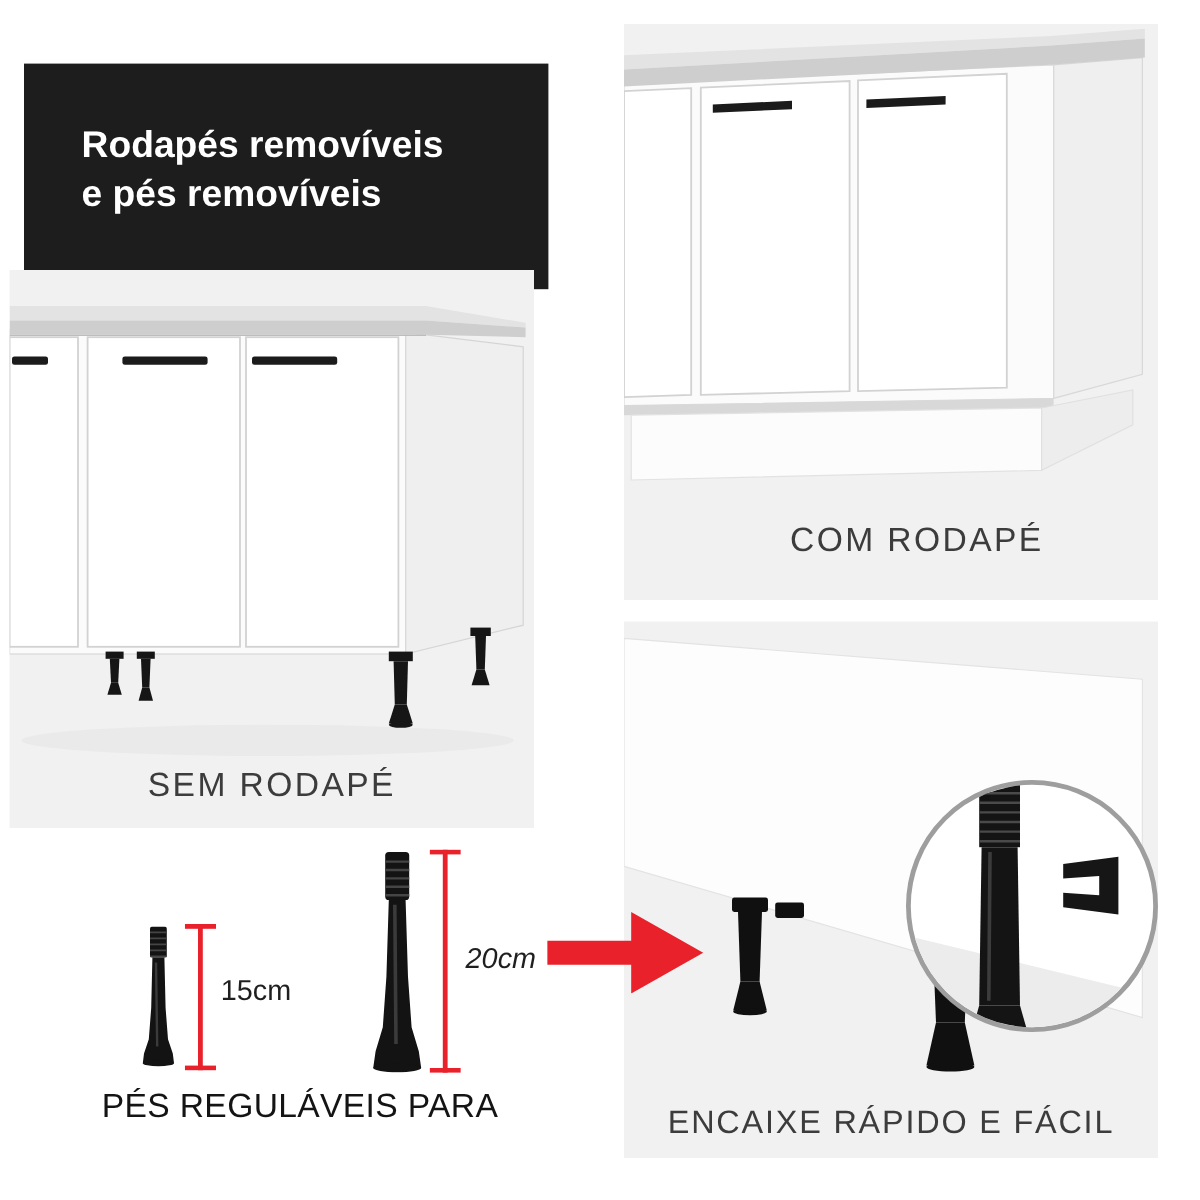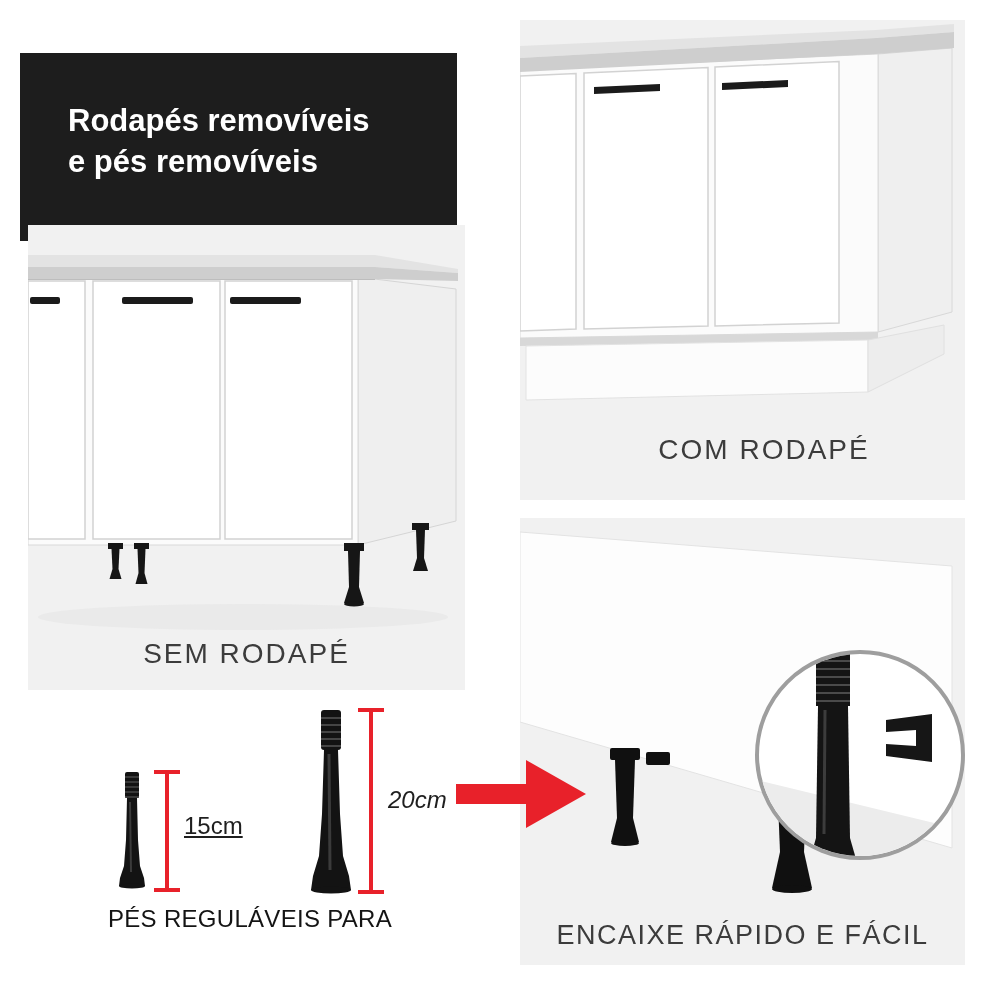--- a/index.html
+++ b/index.html
@@ -4,41 +4,41 @@
 <style>
   * { margin:0; padding:0; box-sizing:border-box; }
   html,body { width:1000px; height:1000px; background:#ffffff;
     font-family:"Liberation Sans", sans-serif; position:relative; overflow:hidden; }
 
   .title-box { position:absolute; left:20px; top:18px; width:437px; height:188px;
     background:#1d1d1d; color:#ffffff; padding:48px 15px 0 48px;
     font-weight:bold; font-size:31px; line-height:1.32;margin-top:35px; }
 
   .panel { position:absolute; background:#f1f1f1; }
-  .panel-sem { left:28px; top:225px; width:437px; height:465px; }
+  .panel-sem { left:8px; top:225px; width:437px; height:465px; }
   .panel-com { left:520px; top:20px;  width:445px; height:480px; }
   .panel-enc { left:520px; top:518px; width:445px; height:447px; }
   .panel svg.fill { position:absolute; left:0; top:0; width:100%; height:100%; display:block; }
 
   .panel-label { position:absolute; left:0; right:0; text-align:center;
     color:#3c3c3c; font-size:28px; letter-spacing:2px; font-weight:400; }
   .panel-sem .panel-label { bottom:20px; }
   .panel-com .panel-label { bottom:34px;padding-left:43px; }
   .panel-enc .panel-label { bottom:14px; font-size:27px; letter-spacing:1.5px; }
 
   .foot-small   { position:absolute; left:116px; top:772px; }
   .foot-large   { position:absolute; left:308px; top:710px; }
   .bracket-small{ position:absolute; left:154px; top:770px; }
   .bracket-large{ position:absolute; left:358px; top:708px; }
   .measure-label{ position:absolute; color:#1f1f1f; font-size:24px; }
-  .label-15 { left:184px; top:812px;text-decoration:underline; }
+  .label-15 { left:184px; top:812px; }
   .label-20 { left:388px; top:786px;font-style:italic; }
 
   .feet-caption { position:absolute; left:20px; top:900px; width:460px;
-    text-align:center; font-size:24px; color:#141414; line-height:1.55;
+    text-align:center; font-size:28px; color:#141414; line-height:1.55;
     letter-spacing:0.3px; }
 
   .red-arrow { position:absolute; left:456px; top:760px; z-index:5; }
 </style>
 </head>
 <body>
 
 <div>
 
   <div class="title-box">

